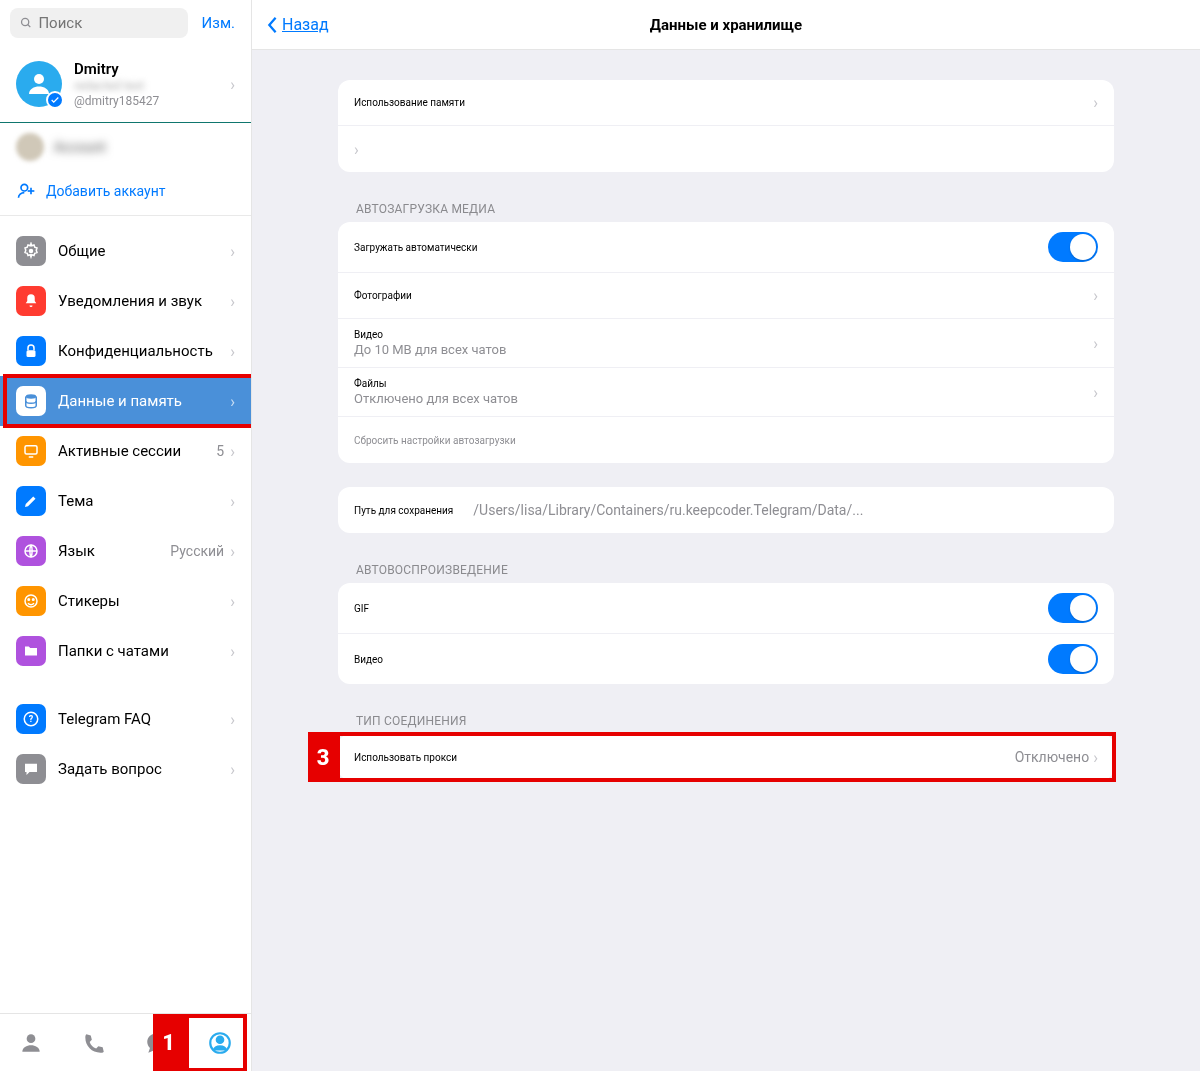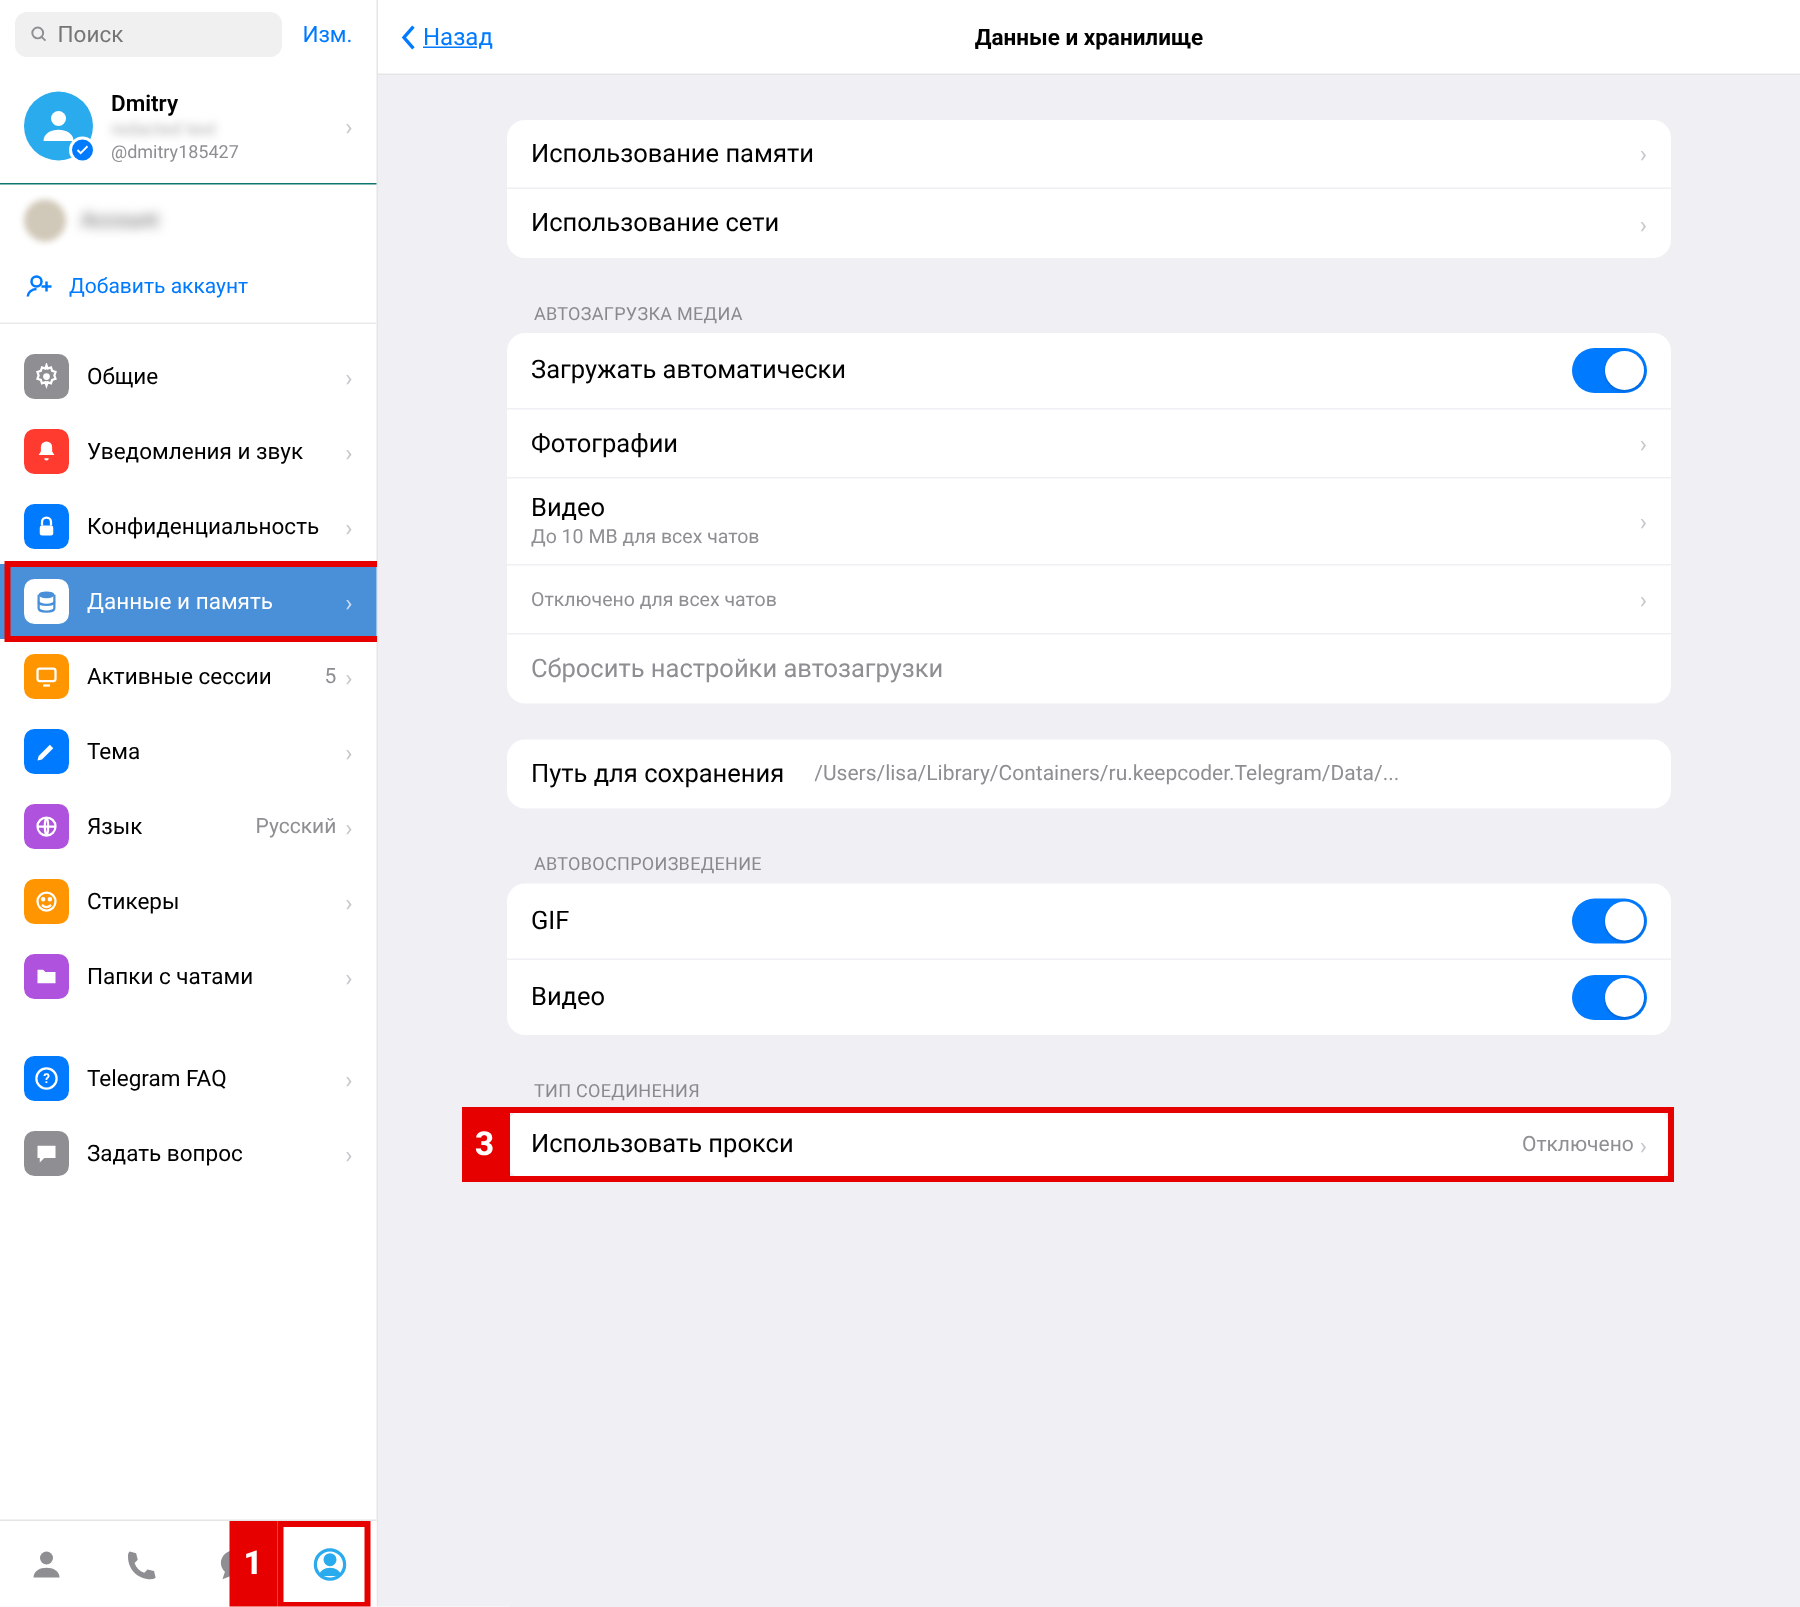--- a/index.html
+++ b/index.html
@@ -42,21 +42,21 @@
 .marker-1 { width:28px; height:58px; }
 .main { flex:1; height:100%; background:#efeff4; display:flex; flex-direction:column; overflow:hidden; }
 .main-header { height:50px; background:#fff; border-bottom:1px solid #e5e5e5; display:flex; align-items:center; position:relative; }
 .back-btn { display:flex; align-items:center; color:#007aff; font-size:16px; padding:0 14px; cursor:pointer; gap:4px;text-decoration:underline; }
 .main-title { position:absolute; left:0; right:0; text-align:center; font-weight:700; font-size:15px; color:#000; pointer-events:none; }
 .content { flex:1; overflow-y:auto; padding:30px 86px 40px; }
 .section-header { font-size:12px; color:#8a8a8e; padding:6px 18px; text-transform:none; letter-spacing:0.2px; }
 .card { background:#fff; border-radius:12px; overflow:hidden; margin-bottom:24px; }
 .card-row { display:flex; align-items:center; min-height:46px; padding:10px 16px; border-bottom:1px solid #efeff4; cursor:pointer; position:relative; }
 .card-row:last-child { border-bottom:none; }
-.row-title { font-size:17px; color:#000; }
+.row-title { font-size:10px; color:#000; }
 .row-sub { font-size:13px; color:#8e8e93; margin-top:2px; }
 .row-main { flex:1; display:flex; flex-direction:column; }
 .row-value { font-size:14px; color:#8e8e93; margin-right:4px; white-space:nowrap; overflow:hidden; text-overflow:ellipsis; max-width:420px; }
 .toggle { width:50px; height:30px; border-radius:15px; background:#007aff; position:relative; flex-shrink:0; }
 .toggle::after { content:""; position:absolute; width:26px; height:26px; border-radius:50%; background:#fff; top:2px; right:2px; box-shadow:0 1px 2px rgba(0,0,0,0.2); }
 .reset-row .row-title { color:#8e8e93; }
 .proxy-wrap { position:relative; }
 .proxy-highlight { position:absolute; left:-2px; right:-2px; top:-2px; bottom:-2px; border:4px solid #e60000; pointer-events:none; }
 .marker-3 { width:30px; height:50px; left:-30px; top:-2px; font-size:22px; }
 </style>
@@ -276,23 +276,20 @@
   <div class="content">
 
     <div class="card">
       <div class="card-row">
         <div class="row-main">
             <div class="row-title">Использование памяти</div>
           </div>
         <span class="chev">›</span>
       </div>
       <div class="card-row">
-        <div class="row-main">
-            <div class="row-title">Использование сети</div>
-          </div>
         <span class="chev">›</span>
       </div>
     </div>
 
     <div class="section-header">АВТОЗАГРУЗКА МЕДИА</div>
     <div class="card">
       <div class="card-row">
         <div class="row-main">
             <div class="row-title">Загружать автоматически</div>
           </div>
@@ -306,20 +303,21 @@
       </div>
       <div class="card-row">
         <div class="row-main">
           <div class="row-title">Видео</div>
           <div class="row-sub">До 10 MB для всех чатов</div>
         </div>
         <span class="chev">›</span>
       </div>
       <div class="card-row">
         <div class="row-main">
+          <div class="row-title">Файлы</div>
           <div class="row-sub">Отключено для всех чатов</div>
         </div>
         <span class="chev">›</span>
       </div>
       <div class="card-row reset-row">
         <div class="row-main">
             <div class="row-title">Сбросить настройки автозагрузки</div>
           </div>
       </div>
     </div>

